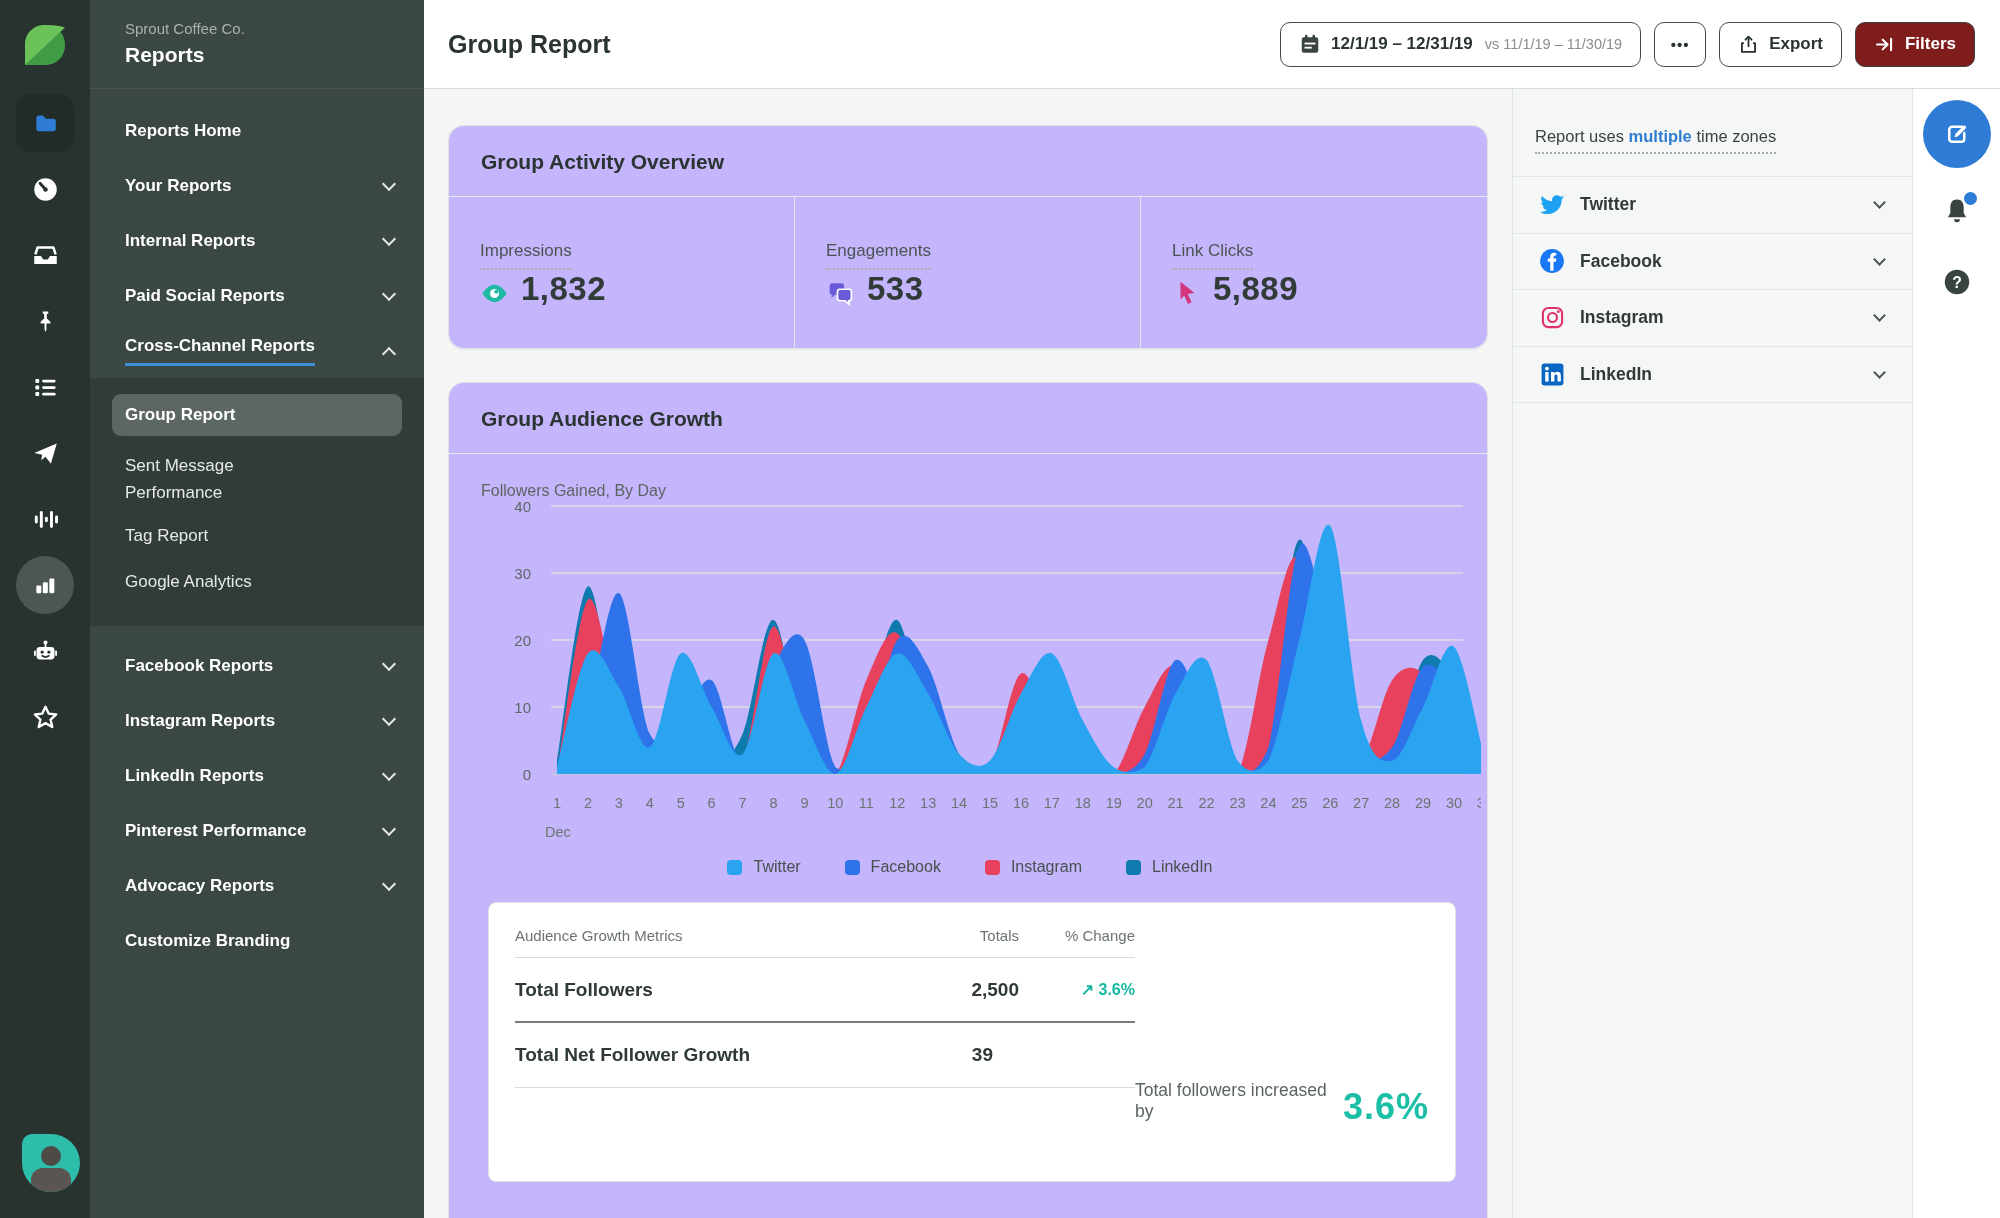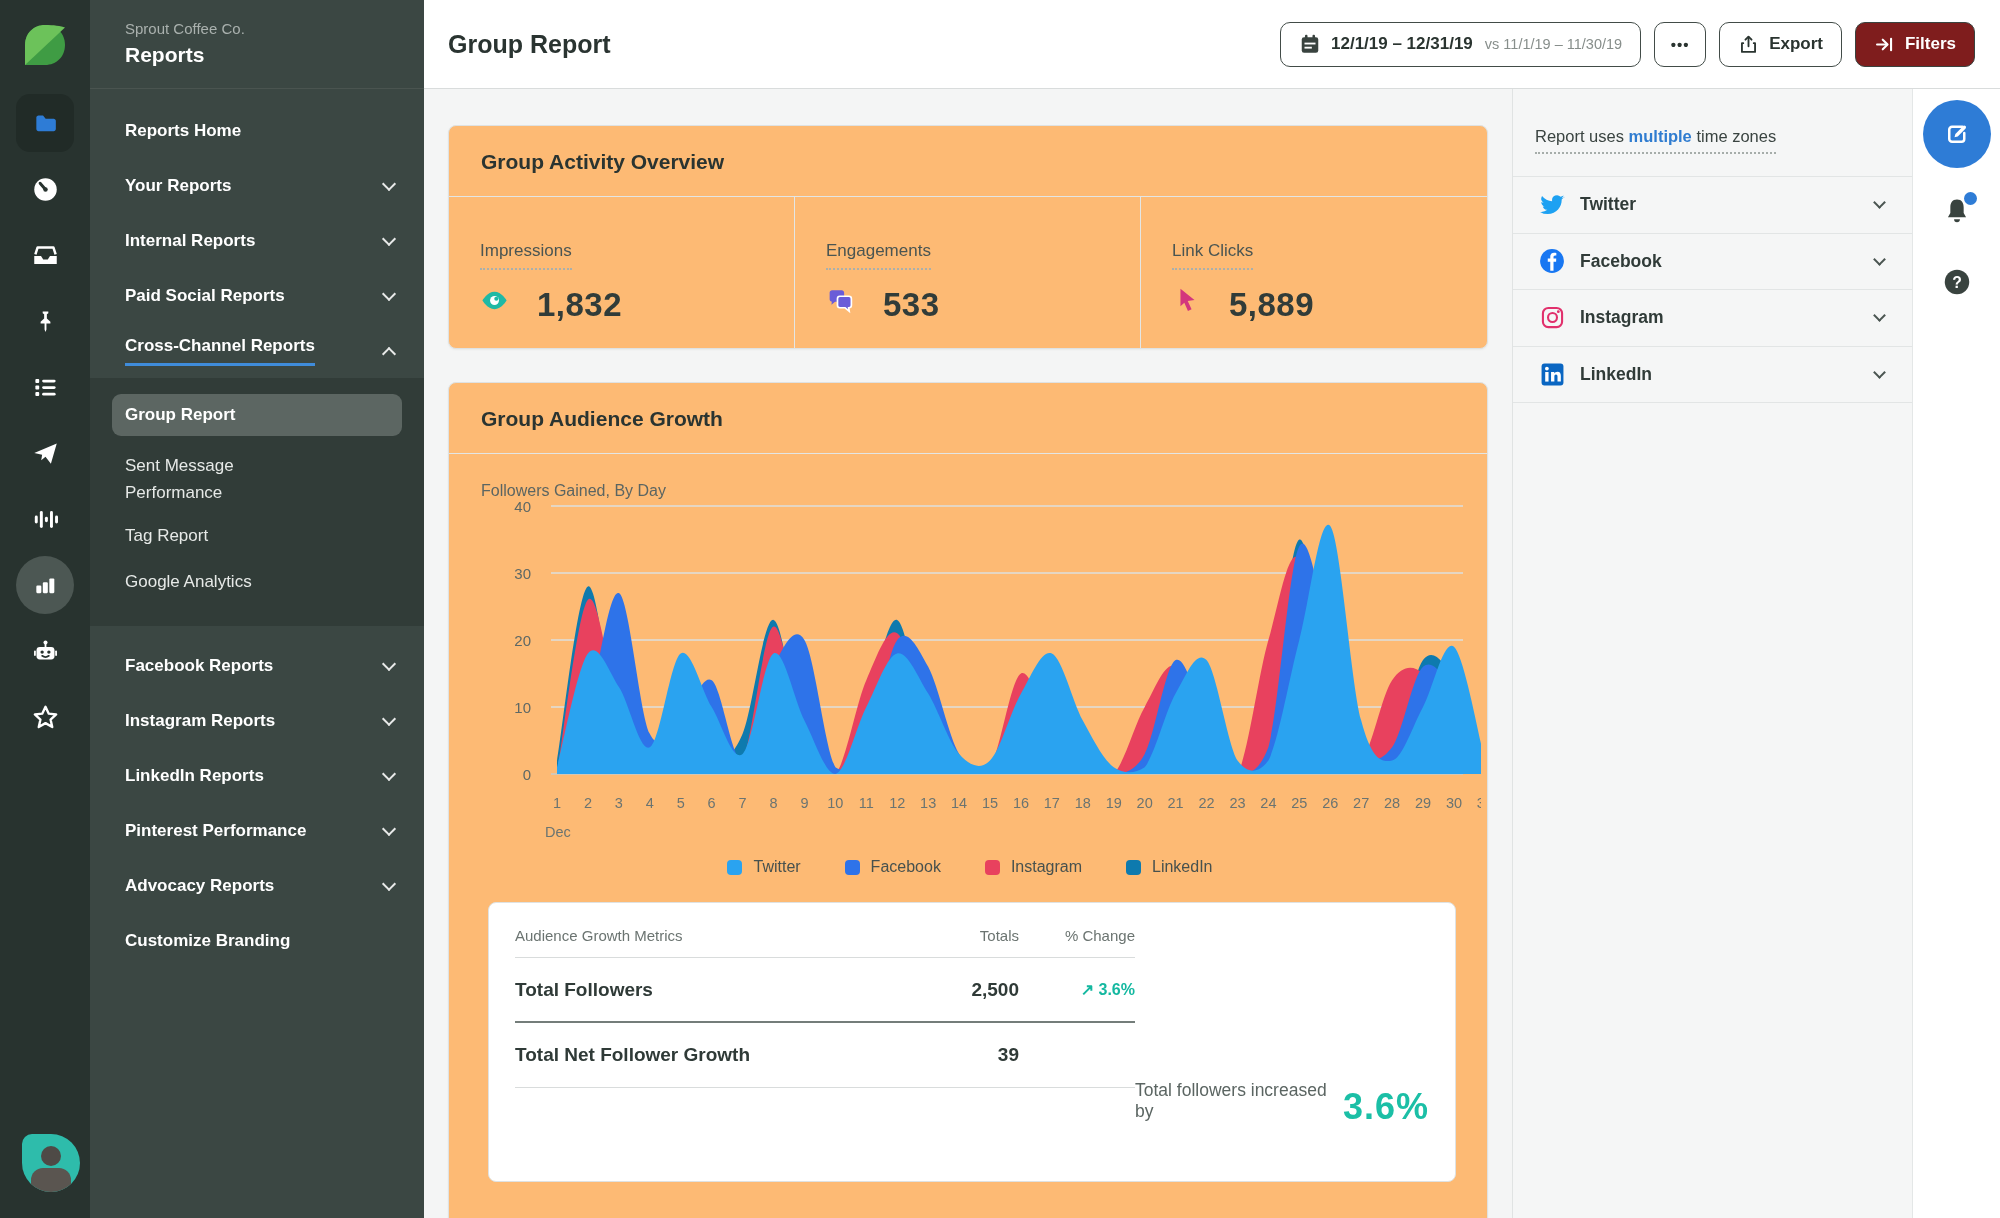--- a/index.html
+++ b/index.html
@@ -50,31 +50,31 @@
   .btn { height:45px; border:1.5px solid #424c48; border-radius:10px; background:#fff;
     display:flex; align-items:center; justify-content:center; gap:10px;
     font-size:17px; font-weight:bold; color:#2a3430; cursor:pointer; padding:0 18px; }
   .btn.dark { background:#7f1d1d; color:#fff; border-color:#39433f; }
   .btn .vs { font-weight:normal; font-size:14.5px; color:#878e8b; margin-left:2px; }
   .btn.icon-only { width:52px; padding:0; letter-spacing:1px; font-size:15px; }
 
   .content-row { flex:1; display:flex; min-height:0; }
   .main-scroll { width:1088px; flex:none; background:#f4f5f5; overflow:hidden; padding:36px 24px 0 24px; }
 
-  .card { background:#fdba74; border:1px solid #dfe2e2; border-radius:8px; box-shadow:0 1px 2px rgba(20,30,27,.05); }
+  .card { background:#c4b5fd; border:1px solid #dfe2e2; border-radius:16px; box-shadow:0 1px 2px rgba(20,30,27,.05); }
   .card-head { padding:24px 28px 22px 32px; border-bottom:1px solid #e3e6e5; }
   .card-title { font-size:21px; font-weight:bold; color:#2a3431; }
 
   
   .stats-row { display:flex; height:151px; }
   .stat-col { width:347px; padding:44px 20px 0 31px; border-right:1px solid #e3e6e5; }
   .stat-col:last-child { border-right:none; }
   .stat-label { display:inline-block; font-size:17px; color:#4a5552; padding-bottom:7px;
     border-bottom:2px dotted #a9b0ad; cursor:help; }
-  .stat-value-row { margin-top:16px; display:flex; align-items:flex-start; gap:28px; }
+  .stat-value-row { display:flex; align-items:flex-end; gap:12px; }
   .stat-value { font-size:33px; font-weight:bold; color:#313c39; letter-spacing:.5px; }
 
   
   .growth-card { margin-top:33px; height:1400px; }
   .growth-body { padding:28px 28px 0 32px; }
   .chart-sub { font-size:16px; color:#5b6562; }
   .legend-row { display:flex; justify-content:center; gap:44px; margin-top:6px; }
   .legend-item { display:flex; align-items:center; gap:11px; font-size:16px; color:#47514e; }
   .legend-swatch { width:15px; height:15px; border-radius:4px; flex:none; }
 
@@ -85,21 +85,21 @@
   .mt-row { display:flex; align-items:center; }
   .mt-head { padding-bottom:13px; border-bottom:1px solid #d9dcdc; }
   .mt-head .c1 { flex:1; font-size:15px; color:#6b7471; }
   .mt-head .c2 { width:112px; text-align:right; font-size:15px; color:#6b7471; }
   .mt-head .c3 { width:116px; text-align:right; font-size:15px; color:#6b7471; }
   .mt-data { height:65px; }
   .mt-data .c1 { flex:1; font-size:19px; font-weight:bold; color:#2f3a37; }
   .mt-data .c2 { width:112px; text-align:right; font-size:19px; font-weight:bold; color:#2f3a37; }
   .mt-data .c3 { width:116px; text-align:right; font-size:16px; font-weight:bold; }
   .mt-div-thick { border-bottom:2.5px solid #747d7a; }
-  .mt-div-thin { border-bottom:1px solid #d9dcdc; }
+  .mt-div-thin { border-bottom:1px solid #d9dcdc;gap:26px; }
   .teal { color:#14b8a0; }
   .mt-right { flex:1; display:flex; flex-direction:row; align-items:center; padding-top:118px; }
   .callout-label { font-size:17.5px; color:#5b6562; }
   .callout-value { font-size:36px; font-weight:bold; color:#1bbfa6; margin-top:12px; letter-spacing:1px; }
 
   
   .right-panel { width:400px; flex:none; background:#f5f6f6; border-left:1px solid #e0e3e3; }
   .tz-section { height:88px; padding:38px 0 0 22px; border-bottom:1px solid #e2e5e5; }
   .tz-note { display:inline-block; font-size:16.5px; color:#3a4441; padding-bottom:6px;
     border-bottom:2px dotted #a6adaa; cursor:help; }

